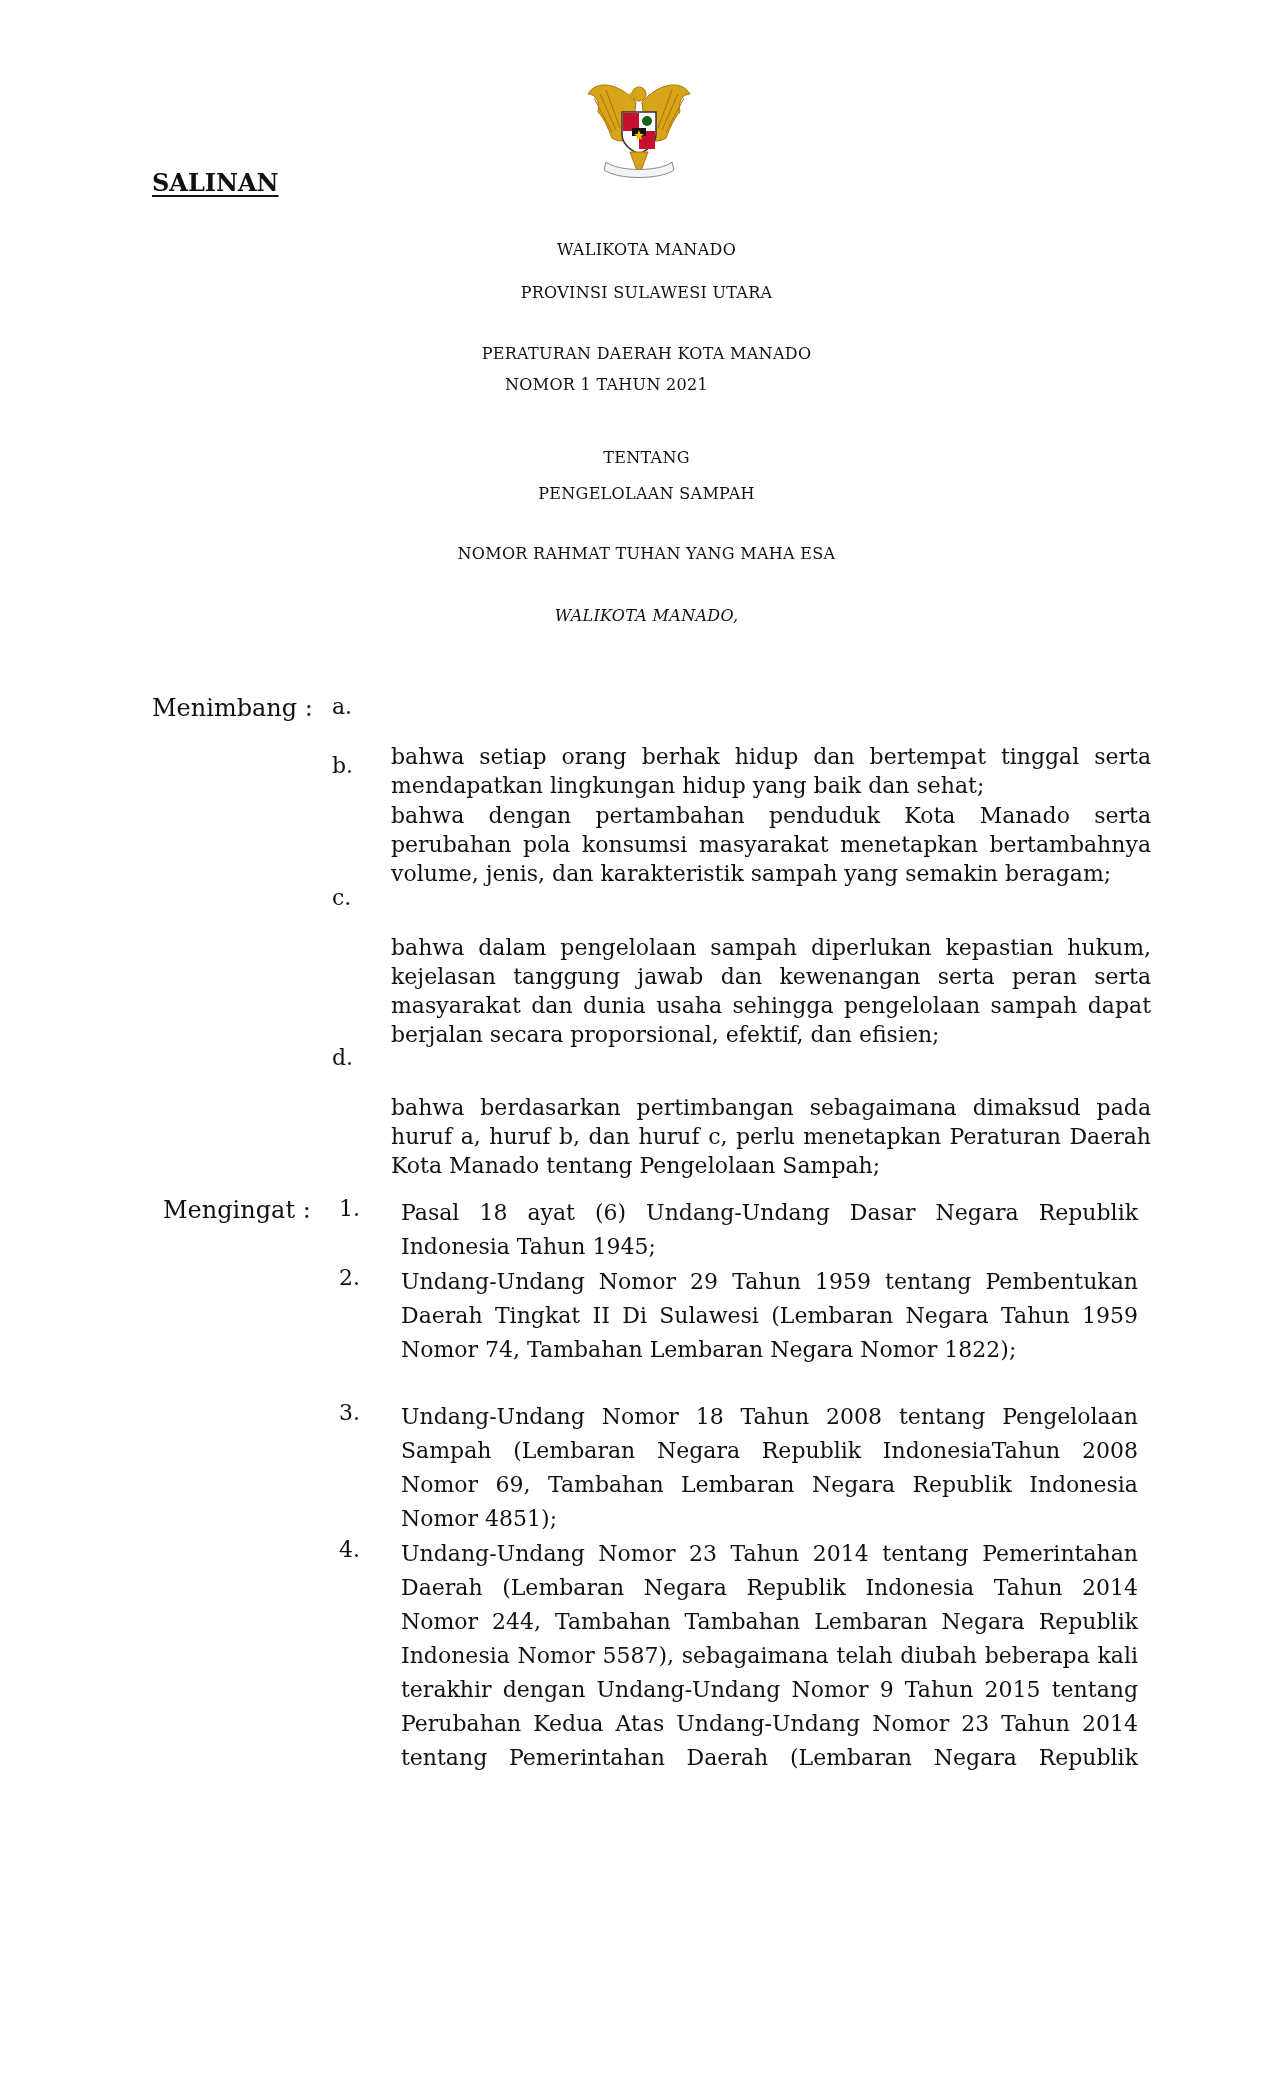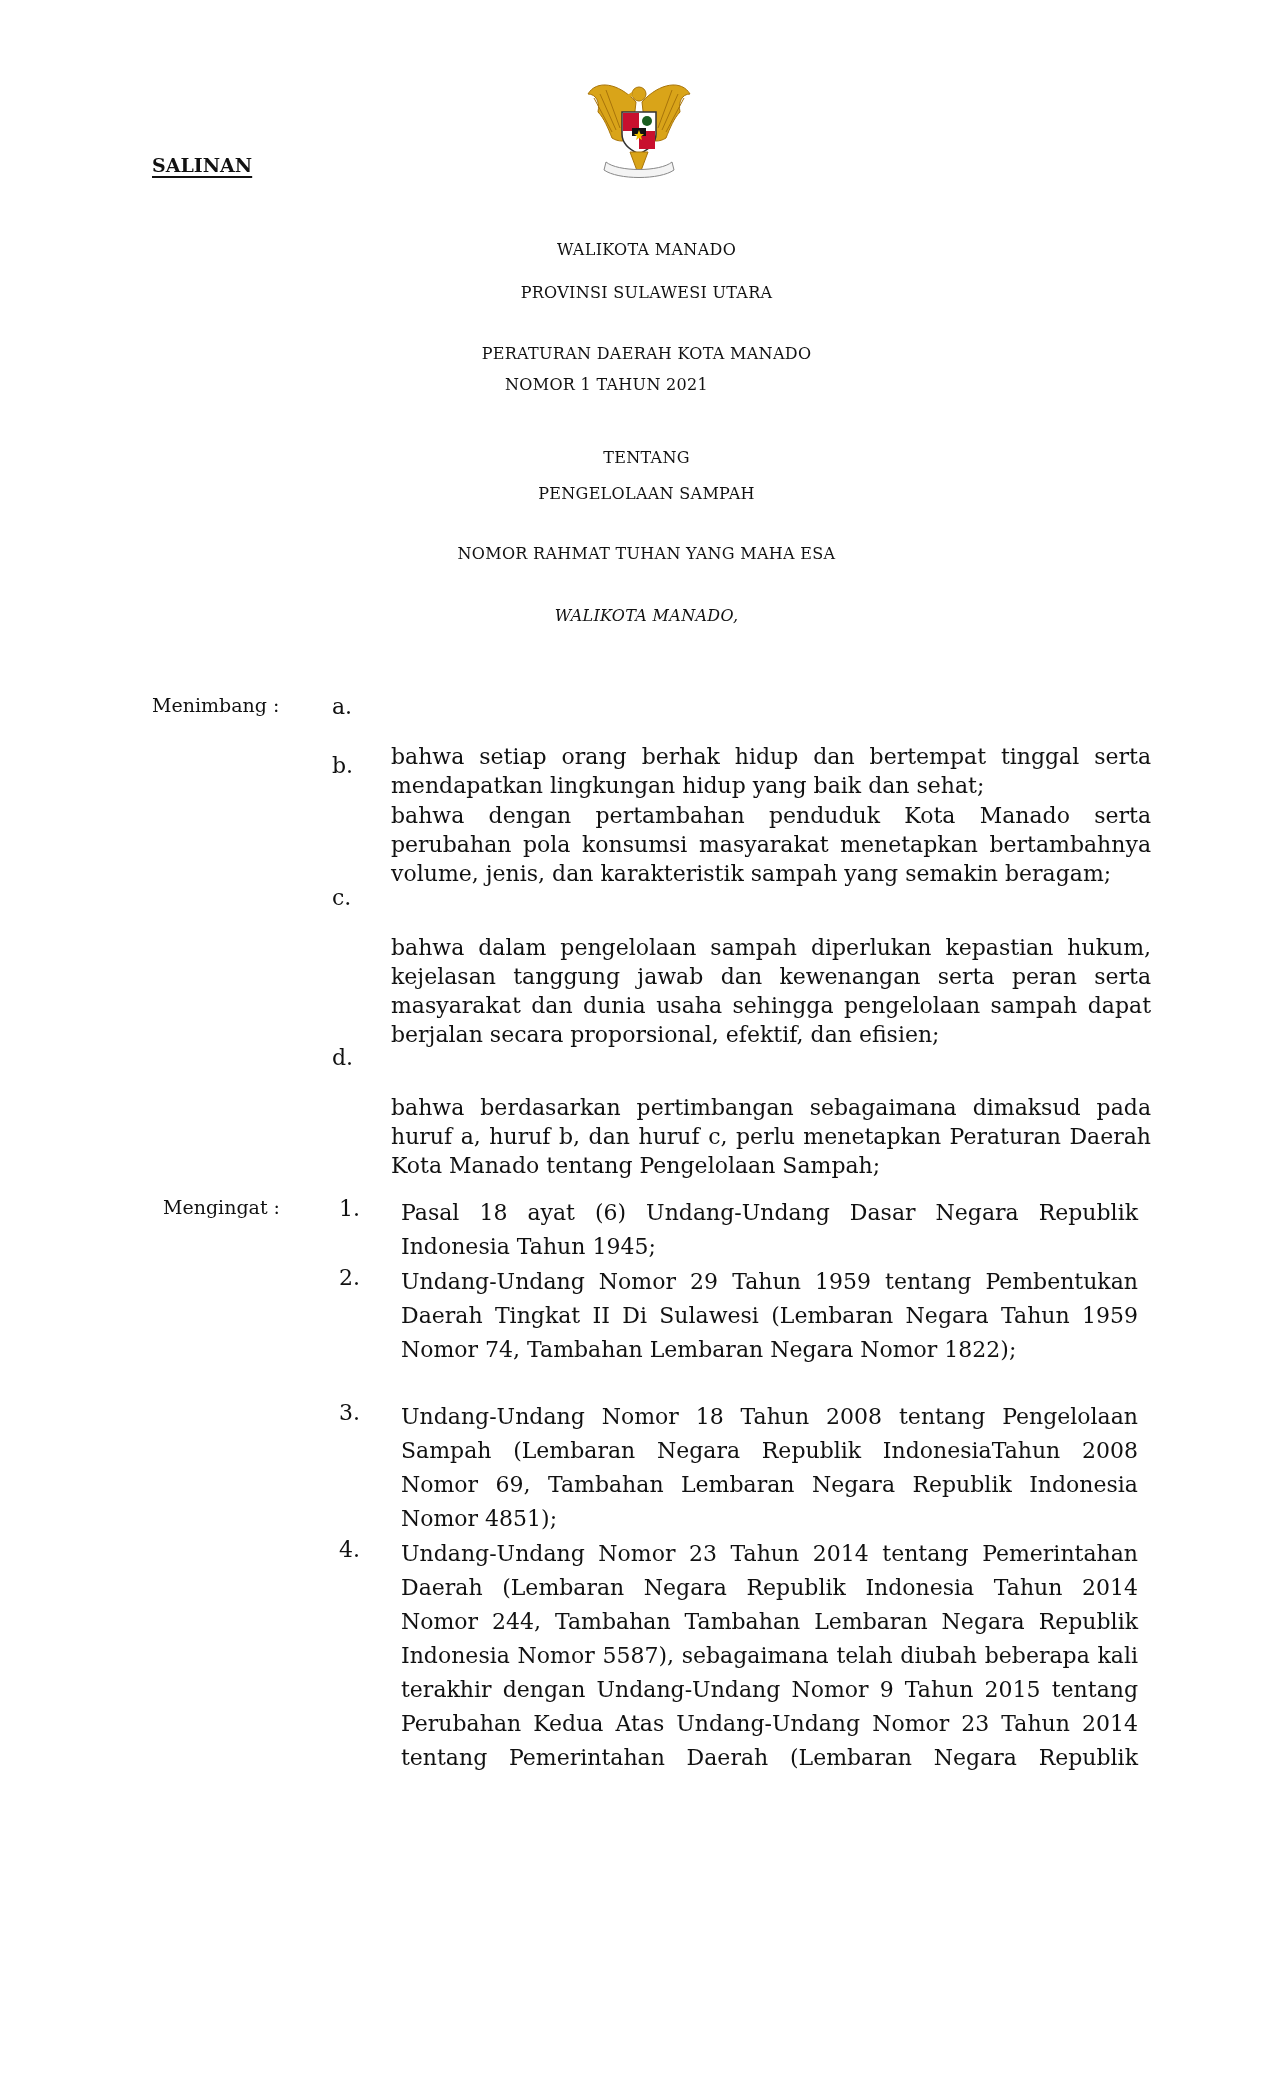--- a/index.html
+++ b/index.html
@@ -1,21 +1,21 @@
 <!DOCTYPE html>
 <html><head>
 <meta charset="utf-8">
 <style>
   html, body { margin:0; padding:0; background:#ffffff; }
   body { width:1275px; height:2100px; position:relative; overflow:hidden; color:#111; font-family:"DejaVu Serif", serif; }
   .abs { position:absolute; }
-  .salinan { left:152px; top:154px; font-weight:bold; font-size:19px; text-decoration:underline; text-decoration-thickness:2px; text-underline-offset:4px; }
+  .salinan { left:152px; top:168px; font-weight:bold; font-size:24px; text-decoration:underline; text-decoration-thickness:2px; text-underline-offset:4px; }
   .emblem { left:578px; top:72px; width:122px; height:116px; }
   .center { left:0; width:1275px; text-align:center; font-size:16px; letter-spacing:0.3px;padding-left:9px; }
-  .section-label { font-size:19px; }
+  .section-label { font-size:24px; }
   .item { position:absolute; font-size:22px; }
   .marker { position:absolute; }
   .txt { position:absolute; text-align:justify; text-align-last:left; }
   .menimbang .txt { line-height:29px;margin-top:48px; }
   .mengingat .txt { line-height:34px; }
 </style>
 </head>
 <body>
 
 <div class="abs salinan">SALINAN</div>

